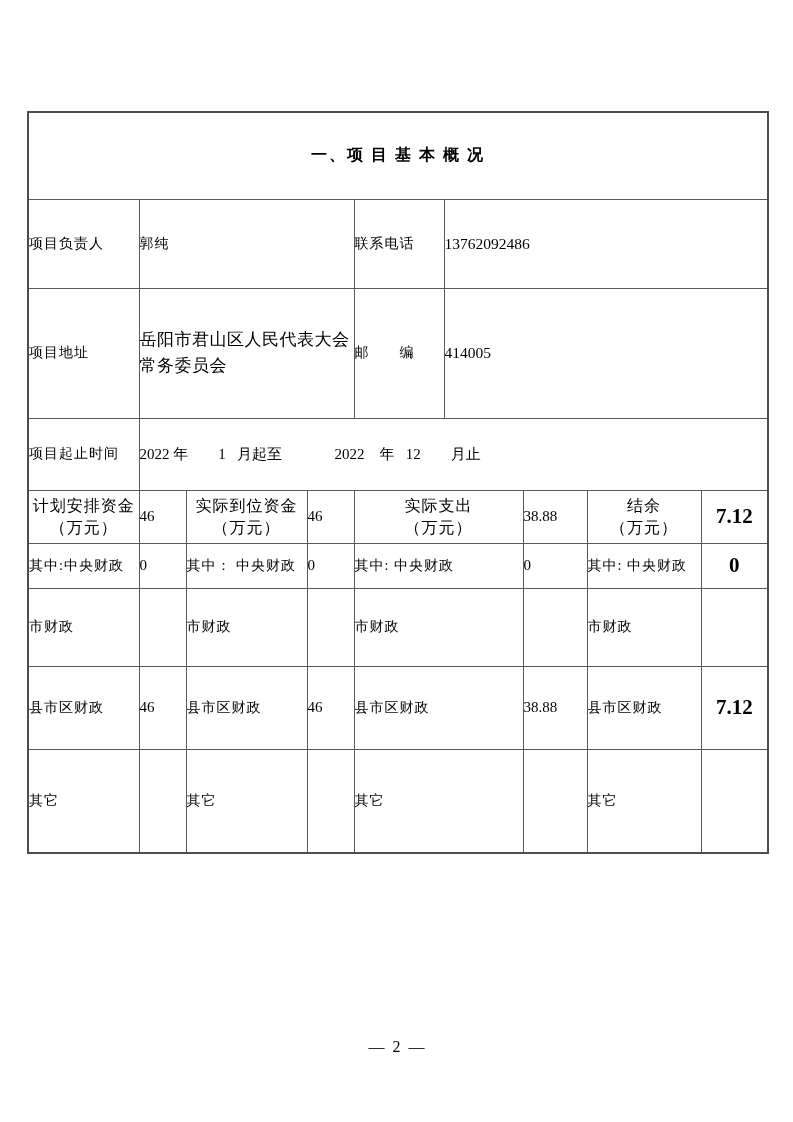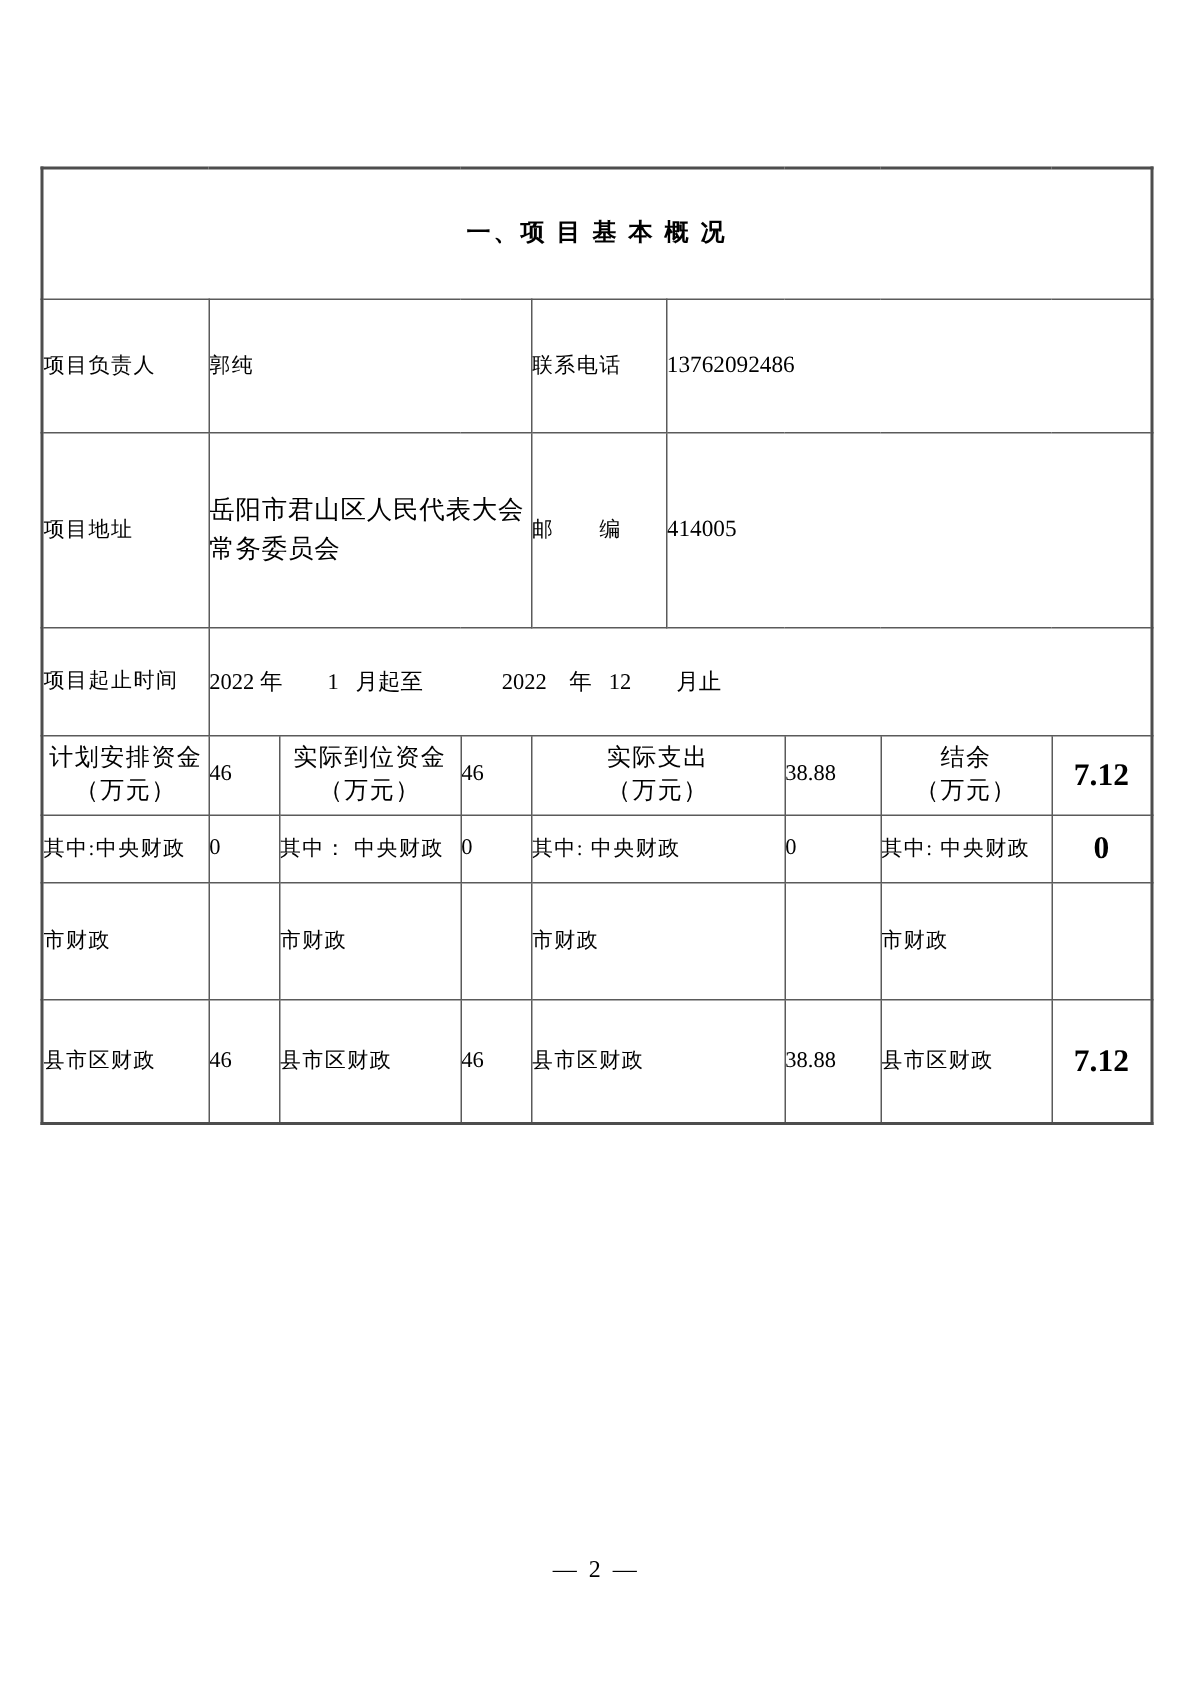--- a/index.html
+++ b/index.html
@@ -191,19 +191,29 @@
       <td class="lbl">县市区财政</td>
       <td class="val">46</td>
       <td class="lbl">县市区财政</td>
       <td class="val">46</td>
       <td colspan="2" class="lbl">县市区财政</td>
       <td class="val">38.88</td>
       <td class="lbl">县市区财政</td>
       <td class="val-bold">7.12</td>
     </tr>
 
+    <tr class="r-other">
+      <td class="lbl">其它</td>
+      <td class="val"></td>
+      <td class="lbl">其它</td>
+      <td class="val"></td>
+      <td colspan="2" class="lbl">其它</td>
+      <td class="val"></td>
+      <td class="lbl">其它</td>
+      <td class="val-bold"></td>
+    </tr>
 
   </tbody>
     </table>
 
   <div class="footer">—  2  —</div>
 
 </div>
 
 </body></html>

